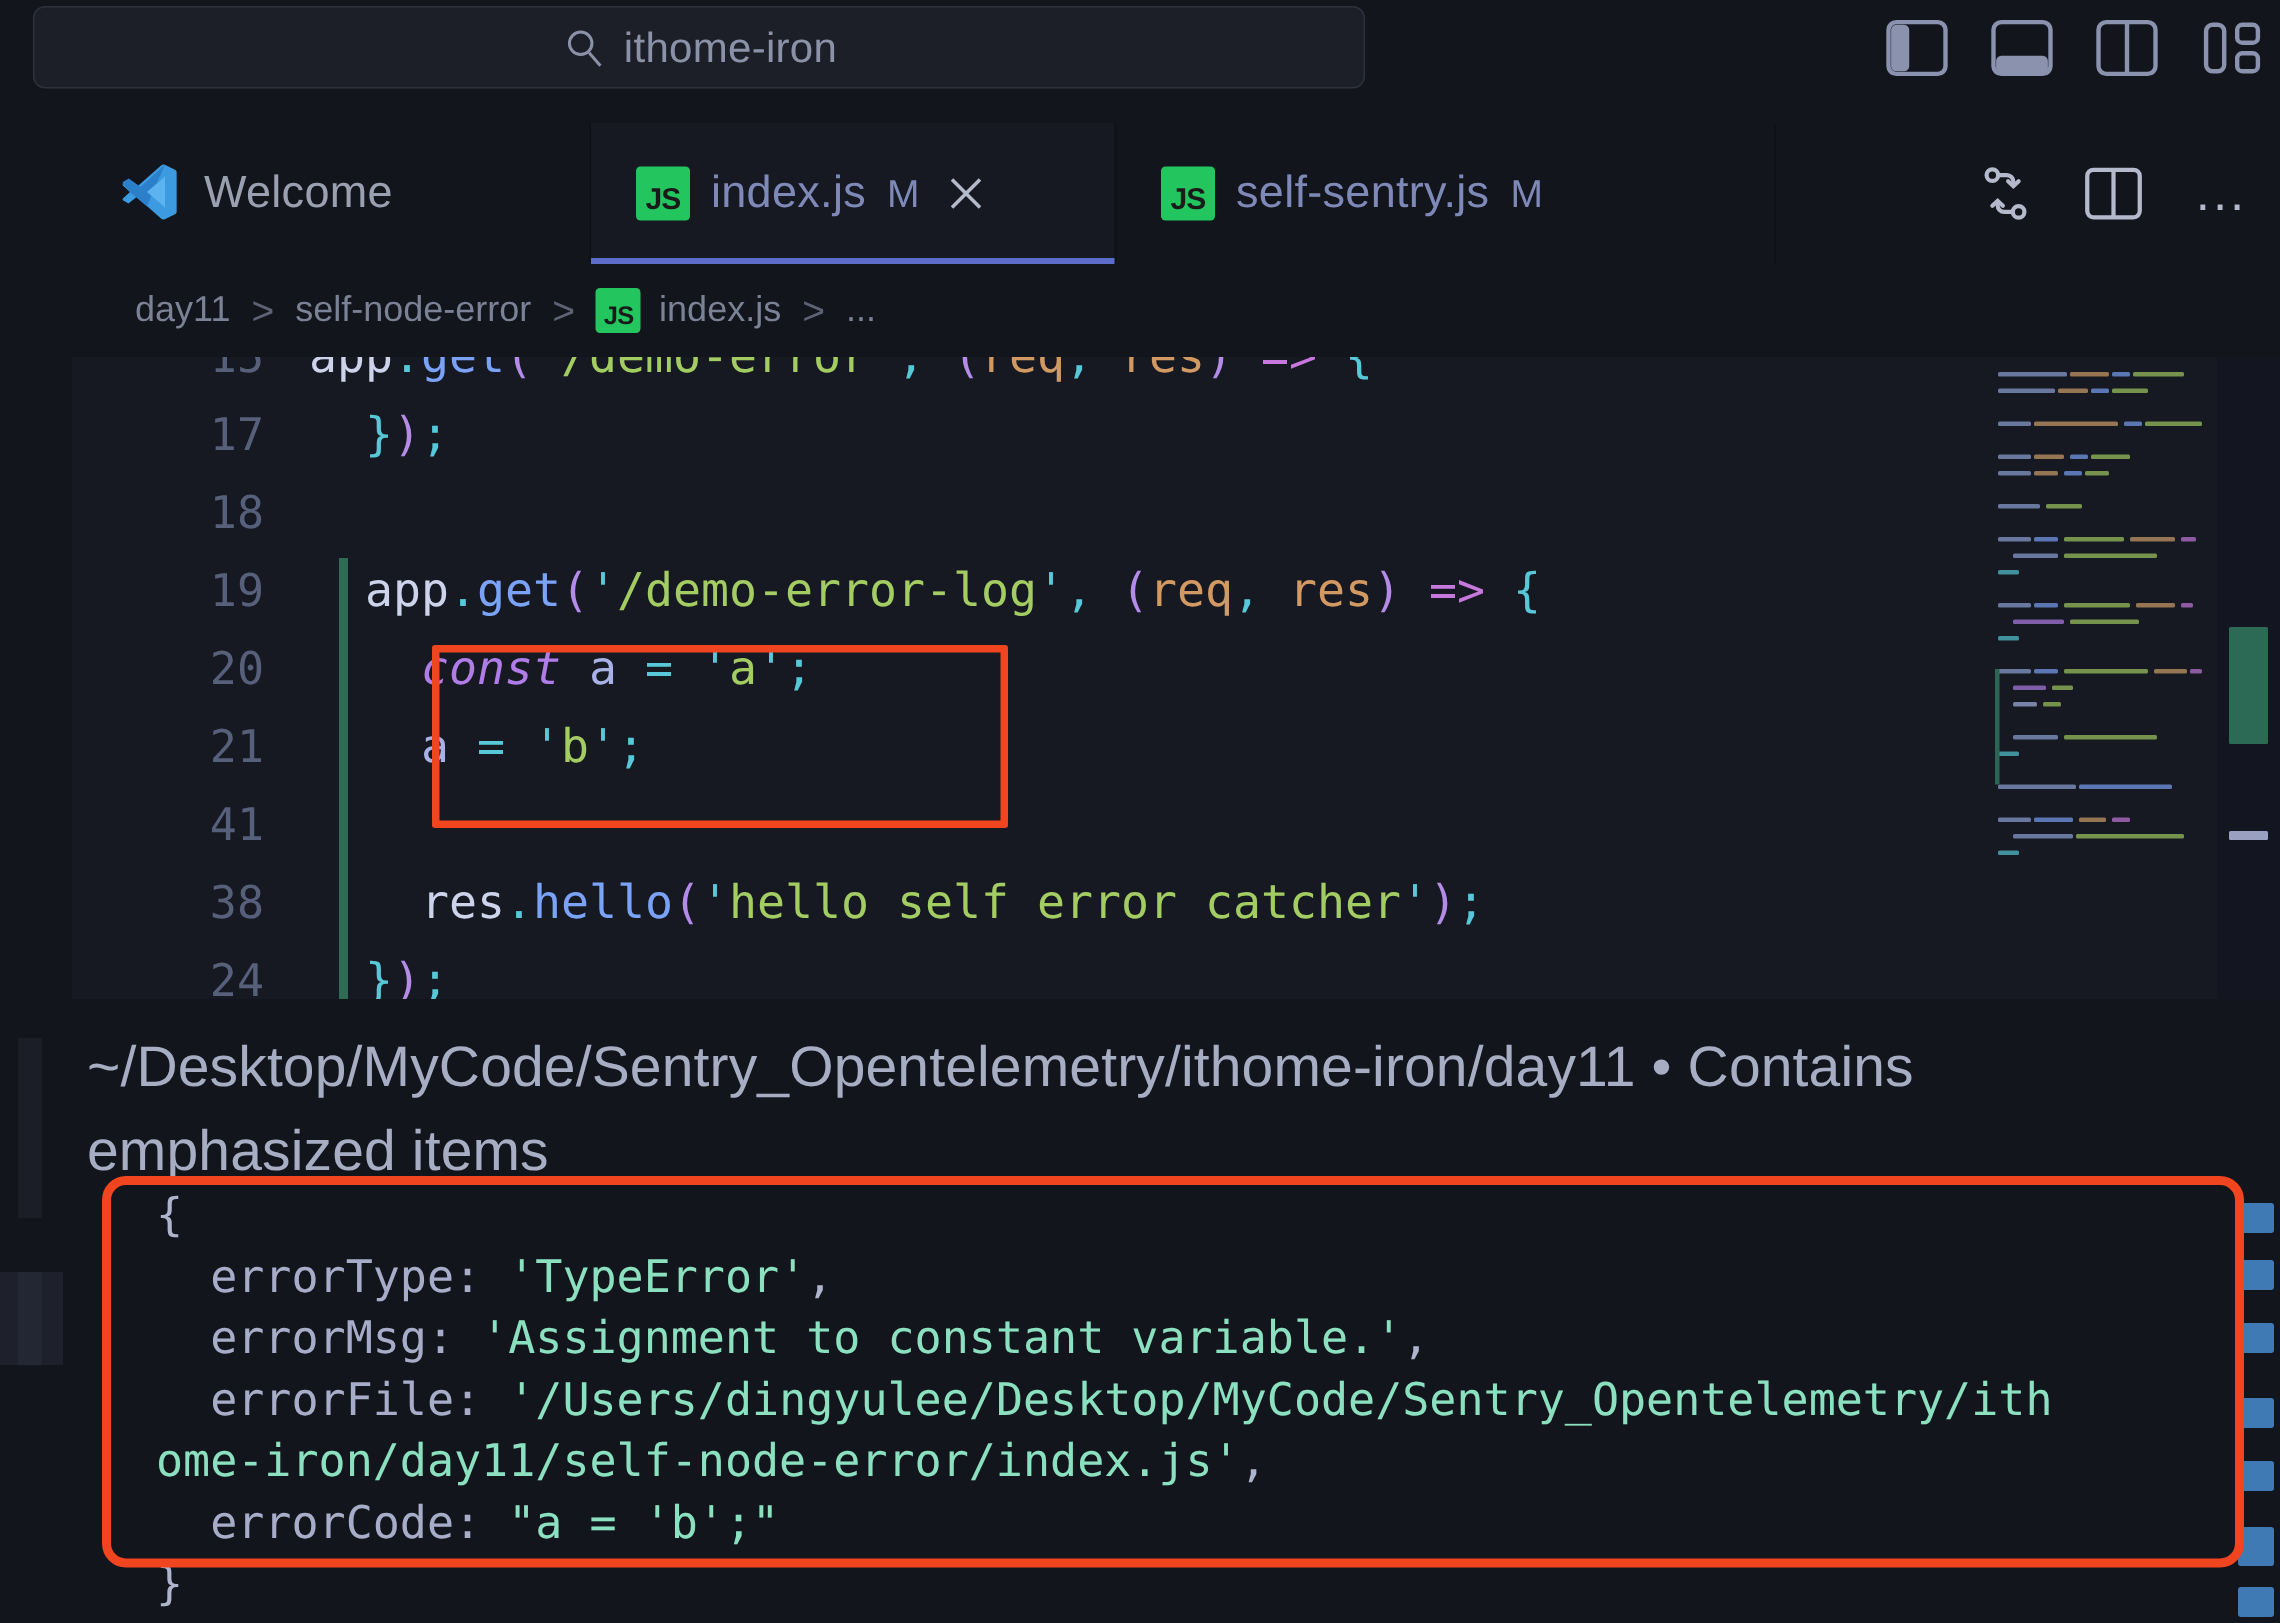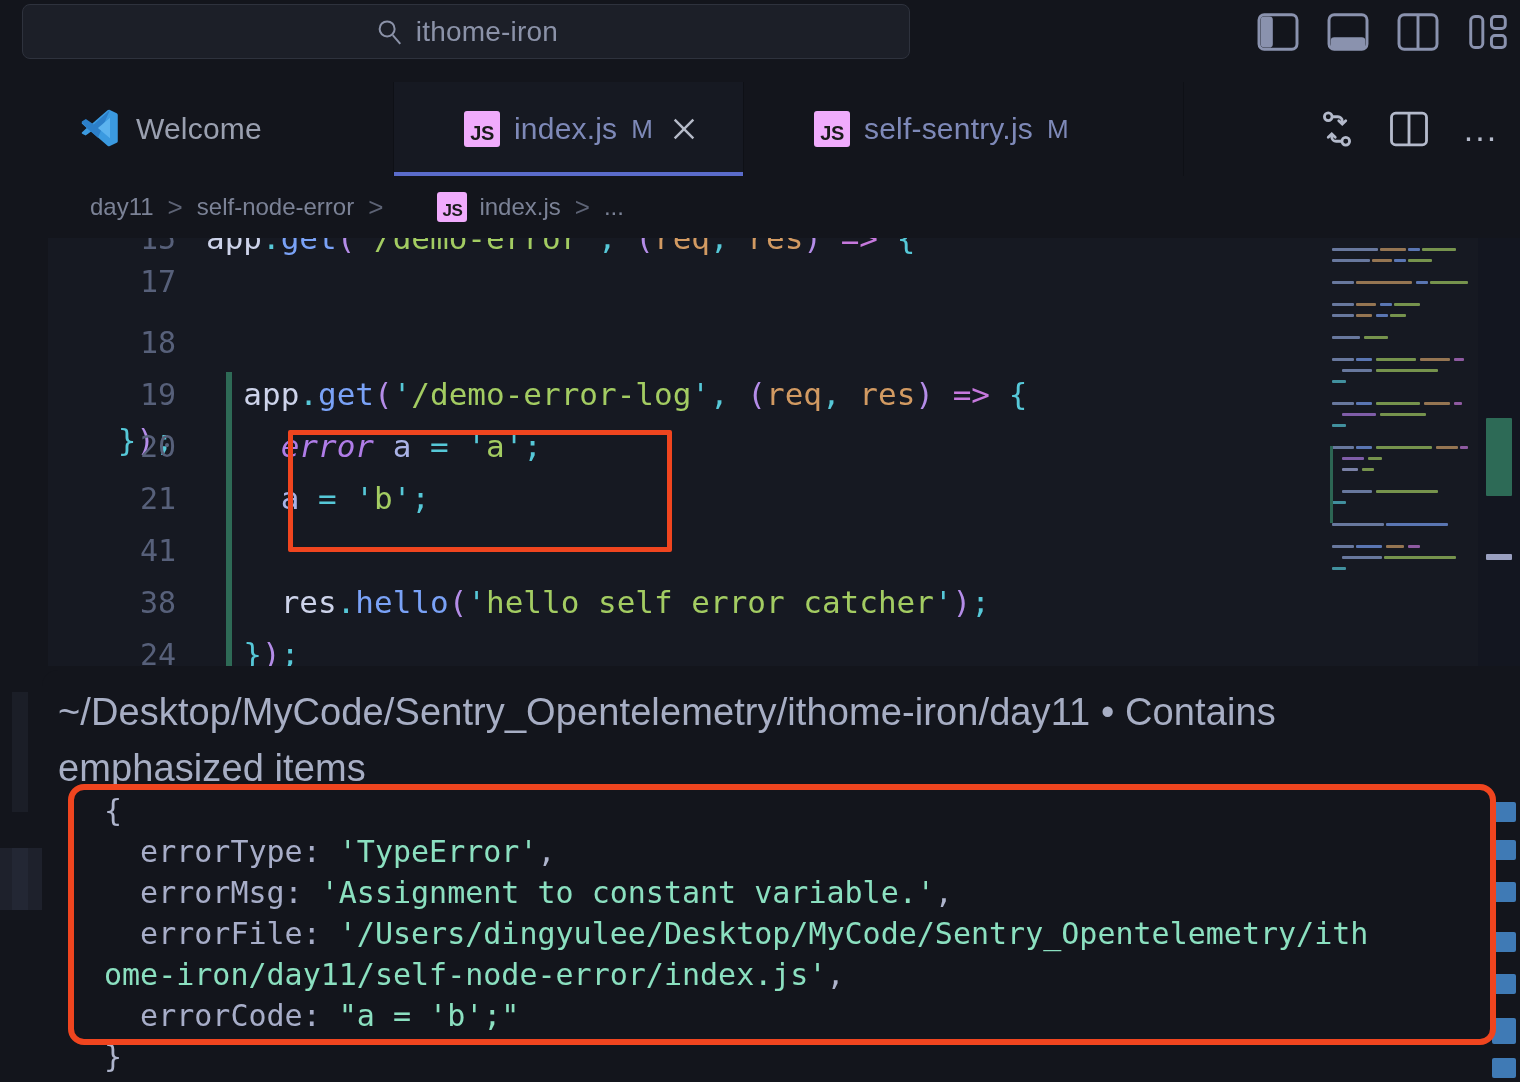--- a/index.html
+++ b/index.html
@@ -47,24 +47,24 @@
     content:''; position: absolute; left:0; right:0; bottom:0; height: 4px;
     background: #5b6ccb;
   }
   .tab-label {
     font-size: 30px; color: #7e89b8; letter-spacing: 0.2px;
     font-family: "Liberation Sans", sans-serif; white-space: nowrap;
   }
   .tab.welcome .tab-label { color: #9aa0b0; }
   .tab-mod { font-size: 26px; color: #7e89b8; font-family:"Liberation Sans",sans-serif; }
   .js-badge {
-    width: 36px; height: 36px; background: #f0abfc; border-radius: 3px;
+    width: 36px; height: 36px; background: #22c55e; border-radius: 3px;
     display: flex; align-items: flex-end; justify-content: center;
     font: 700 20px/1 "Liberation Sans", sans-serif; color: #1a1a1a;
-    padding-bottom: 4px; letter-spacing: -0.5px; margin-left: 40px;
+    padding-bottom: 4px; letter-spacing: -0.5px;
   }
   .js-badge.sm { width: 30px; height: 30px; font-size: 17px; padding-bottom: 3px; }
   .tab-close { width: 34px; height: 34px; display:flex; align-items:center; justify-content:center; }
   .vscode-logo { width: 44px; height: 44px; }
   .editor-actions {
     position: absolute; right: 16px; top: 82px; height: 94px;
     display: flex; align-items: center; gap: 26px;
   }
   .eicon { width: 46px; height: 46px; display:flex; align-items:center; justify-content:center; }
   .ellipsis { font-size: 34px; color: #b4bacb; letter-spacing: 2px; line-height: 0.6; }
@@ -305,35 +305,35 @@
       </svg>
     </div>
   </div>
 
   <div class="editor">
     <div class="code-area" id="code-area">
         <div class="line" style="position: absolute; top: -26px; left: 0px;">
           <span class="ln">15</span>
           <span class="code"><span class="t-plain">app</span><span class="t-punc">.</span><span class="t-fn">get</span><span class="t-paren">(</span><span class="t-quote">'</span><span class="t-str">/demo-error</span><span class="t-quote">'</span><span class="t-punc">, </span><span class="t-paren">(</span><span class="t-param">req</span><span class="t-punc">, </span><span class="t-param">res</span><span class="t-paren">)</span><span class="t-arrow"> =&gt; </span><span class="t-punc">{</span></span>
         </div>
-        <div class="line" style="position: absolute; top: 26px; left: 0px; flex-direction: column;">
+        <div class="line" style="position: absolute; top: 26px; left: 0px;">
           <span class="ln">17</span>
           <span class="code"><span class="t-plain">  </span><span class="t-punc">}</span><span class="t-paren">)</span><span class="t-punc">;</span></span>
         </div>
         <div class="line" style="position: absolute; top: 78px; left: 0px;">
           <span class="ln">18</span>
           <span class="code"></span>
         </div>
         <div class="line" style="position: absolute; top: 130px; left: 0px;">
           <span class="ln">19</span>
           <span class="code"><span class="t-plain">  </span><span class="t-plain">app</span><span class="t-punc">.</span><span class="t-fn">get</span><span class="t-paren">(</span><span class="t-quote">'</span><span class="t-str">/demo-error-log</span><span class="t-quote">'</span><span class="t-punc">, </span><span class="t-paren">(</span><span class="t-param">req</span><span class="t-punc">, </span><span class="t-param">res</span><span class="t-paren">)</span><span class="t-arrow"> =&gt; </span><span class="t-punc">{</span></span>
         </div>
         <div class="line" style="position: absolute; top: 182px; left: 0px;">
           <span class="ln">20</span>
-          <span class="code"><span class="t-plain">    </span><span class="t-kw">error</span><span class="t-plain"> </span><span class="t-var">a</span><span class="t-op"> = </span><span class="t-quote">'</span><span class="t-str">a</span><span class="t-quote">'</span><span class="t-punc">;</span></span>
+          <span class="code"><span class="t-plain">    </span><span class="t-kw">const</span><span class="t-plain"> </span><span class="t-var">a</span><span class="t-op"> = </span><span class="t-quote">'</span><span class="t-str">a</span><span class="t-quote">'</span><span class="t-punc">;</span></span>
         </div>
         <div class="line" style="position: absolute; top: 234px; left: 0px;">
           <span class="ln">21</span>
           <span class="code"><span class="t-plain">    </span><span class="t-var">a</span><span class="t-op"> = </span><span class="t-quote">'</span><span class="t-str">b</span><span class="t-quote">'</span><span class="t-punc">;</span></span>
         </div>
         <div class="line" style="position: absolute; top: 286px; left: 0px;">
           <span class="ln">41</span>
           <span class="code"></span>
         </div>
         <div class="line" style="position: absolute; top: 338px; left: 0px;">

